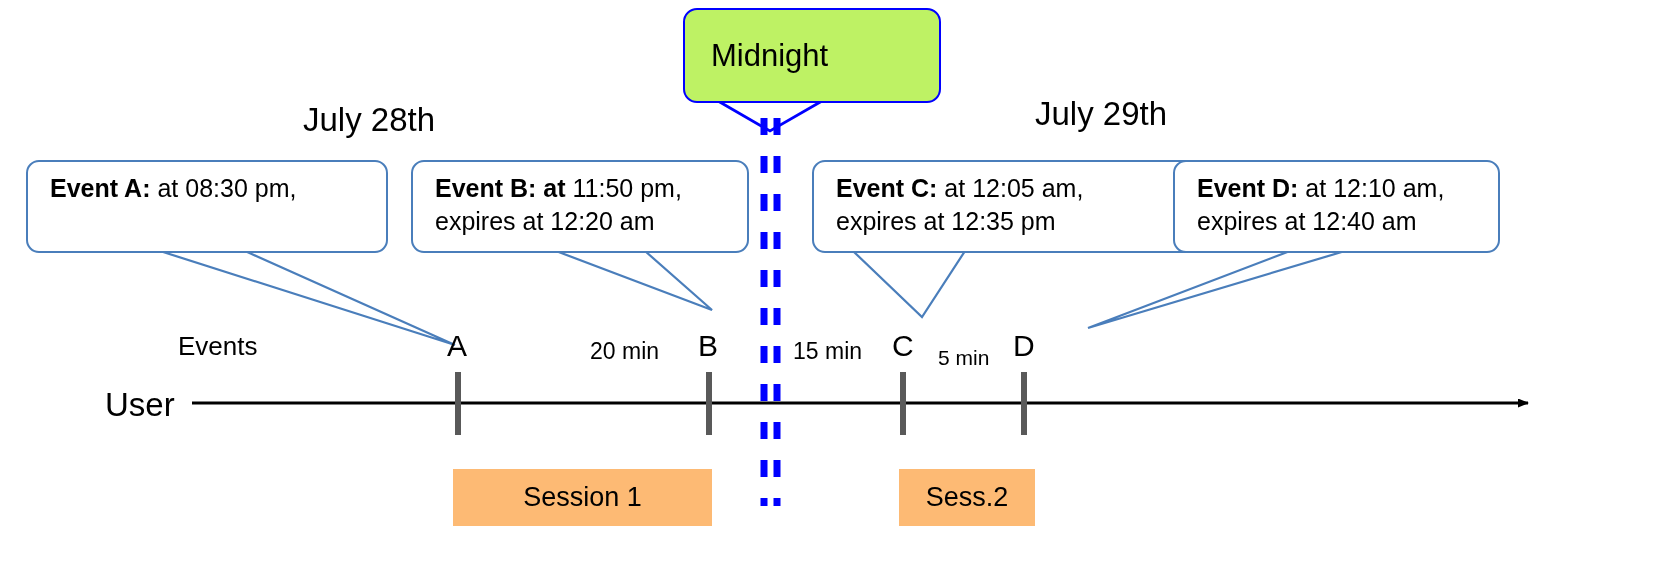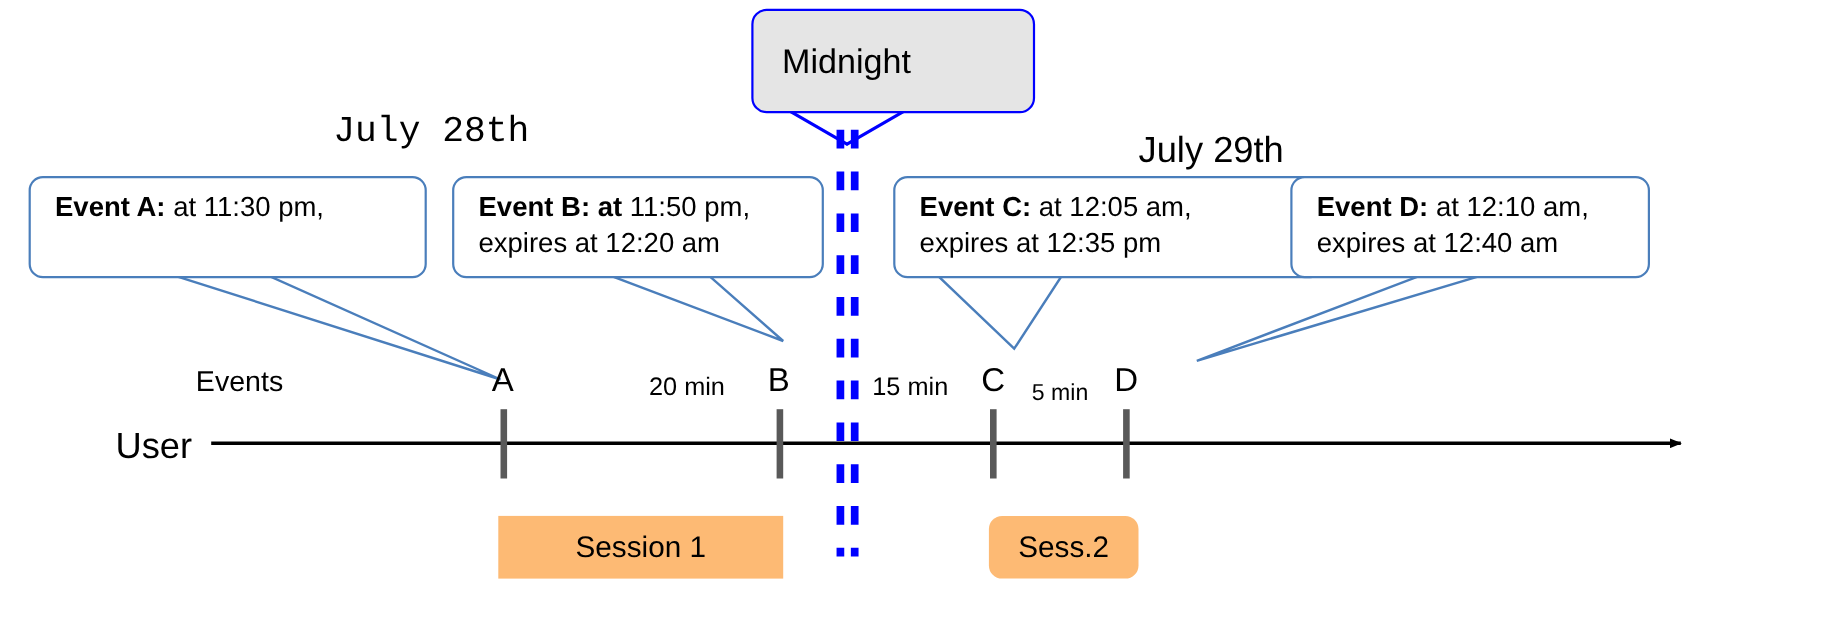--- a/index.html
+++ b/index.html
@@ -40,21 +40,21 @@
     padding: 10px 0 0 22px;
     white-space: nowrap;
   }
   .callout b { font-weight: bold; }
 
   .midnight-box {
     position: absolute;
     box-sizing: border-box;
     border: 2.6px solid #0000ff;
     border-radius: 14px;
-    background: #e5e5e5;
+    background: #bef264;
     font-size: 31px;
     line-height: 1;
     color: #000000;
     display: flex;
     align-items: center;
     padding-left: 26px;
   }
 
   
   .day-label {
@@ -139,26 +139,26 @@
       <line x1="557" y1="251" x2="644" y2="251" stroke="#ffffff" stroke-width="3.4"></line>
       <line x1="854" y1="251" x2="964" y2="251" stroke="#ffffff" stroke-width="3.4"></line>
       <line x1="1291" y1="251" x2="1344" y2="251" stroke="#ffffff" stroke-width="3.4"></line>
     </g>
   </svg>
 
   <div class="midnight-box" style="left:683px; top:8px; width:258px; height:95px;">
     <span>Midnight</span>
   </div>
 
-  <div class="day-label" style="left:303px; top:103px;font-family:Liberation Mono, monospace;">July 28th</div>
-  <div class="day-label" style="left:1035px; top:119px;">July 29th</div>
+  <div class="day-label" style="left:303px; top:103px;">July 28th</div>
+  <div class="day-label" style="left:1035px; top:97px;">July 29th</div>
 
   <div class="callout" style="left:26px; top:160px; width:362px; height:93px;">
     <div>
-      <b>Event A:</b><span> at 11:30 pm,</span>
+      <b>Event A:</b><span> at 08:30 pm,</span>
     </div>
   </div>
 
   <div class="callout" style="left:411px; top:160px; width:338px; height:93px;">
     <div>
       <b>Event B: at</b><span> 11:50 pm,</span>
     </div>
     <div>expires at 12:20 am</div>
   </div>
 
@@ -184,17 +184,17 @@
   <div class="ev-letter" style="left:892px; top:331px;">C</div>
   <div class="ev-letter" style="left:1013px; top:331px;">D</div>
 
   <div class="gap-label" style="left:590px; top:340px; font-size:23px;">20 min</div>
   <div class="gap-label" style="left:793px; top:340px; font-size:23px;">15 min</div>
   <div class="gap-label" style="left:938px; top:347px; font-size:21px;">5 min</div>
 
   <div class="session" style="left:453px; top:469px; width:259px; height:57px;">
     <span>Session 1</span>
   </div>
-  <div class="session" style="left:899px; top:469px; width:136px; height:57px;border-radius:12px;">
+  <div class="session" style="left:899px; top:469px; width:136px; height:57px;">
     <span>Sess.2</span>
   </div>
 
 </div>
 
 </body></html>

